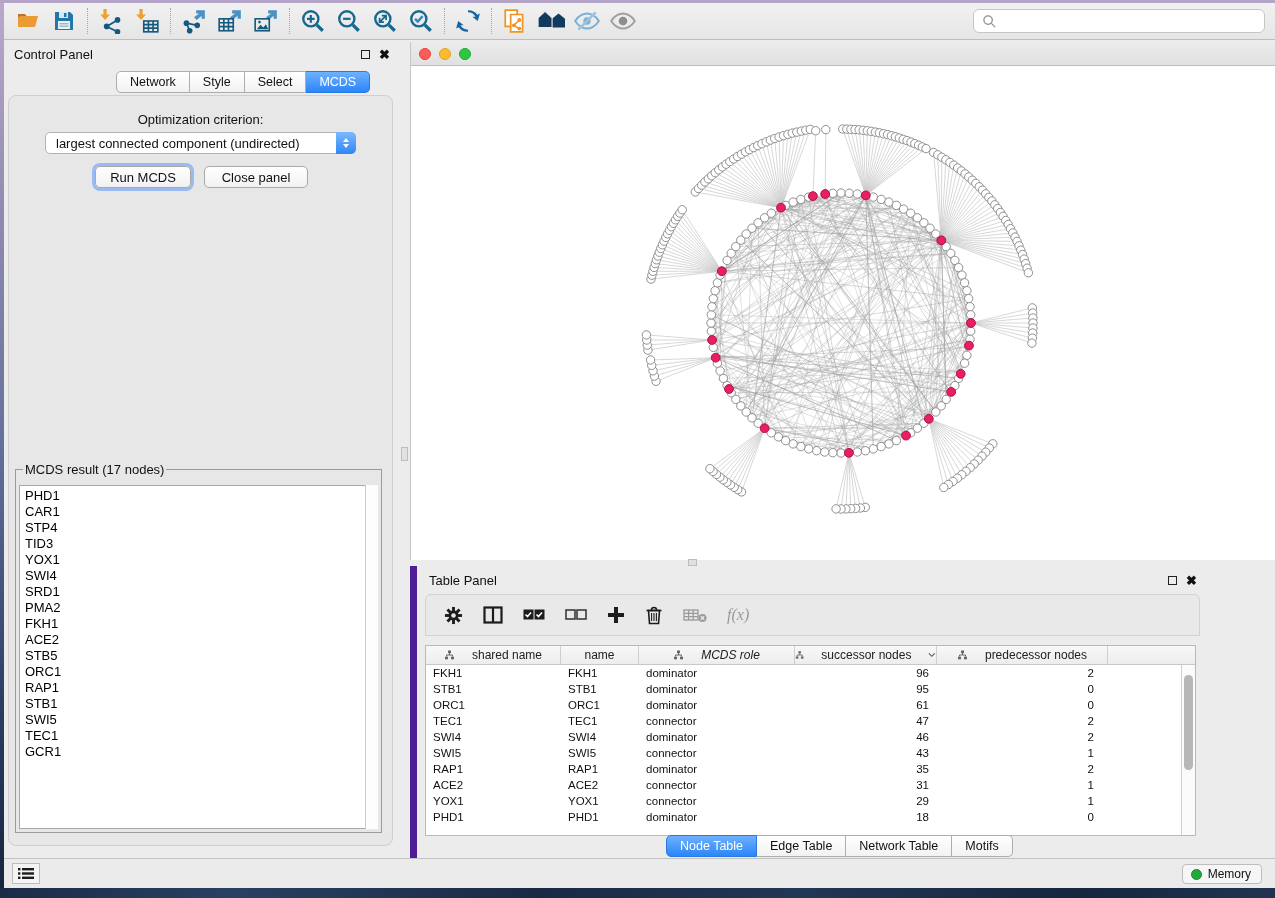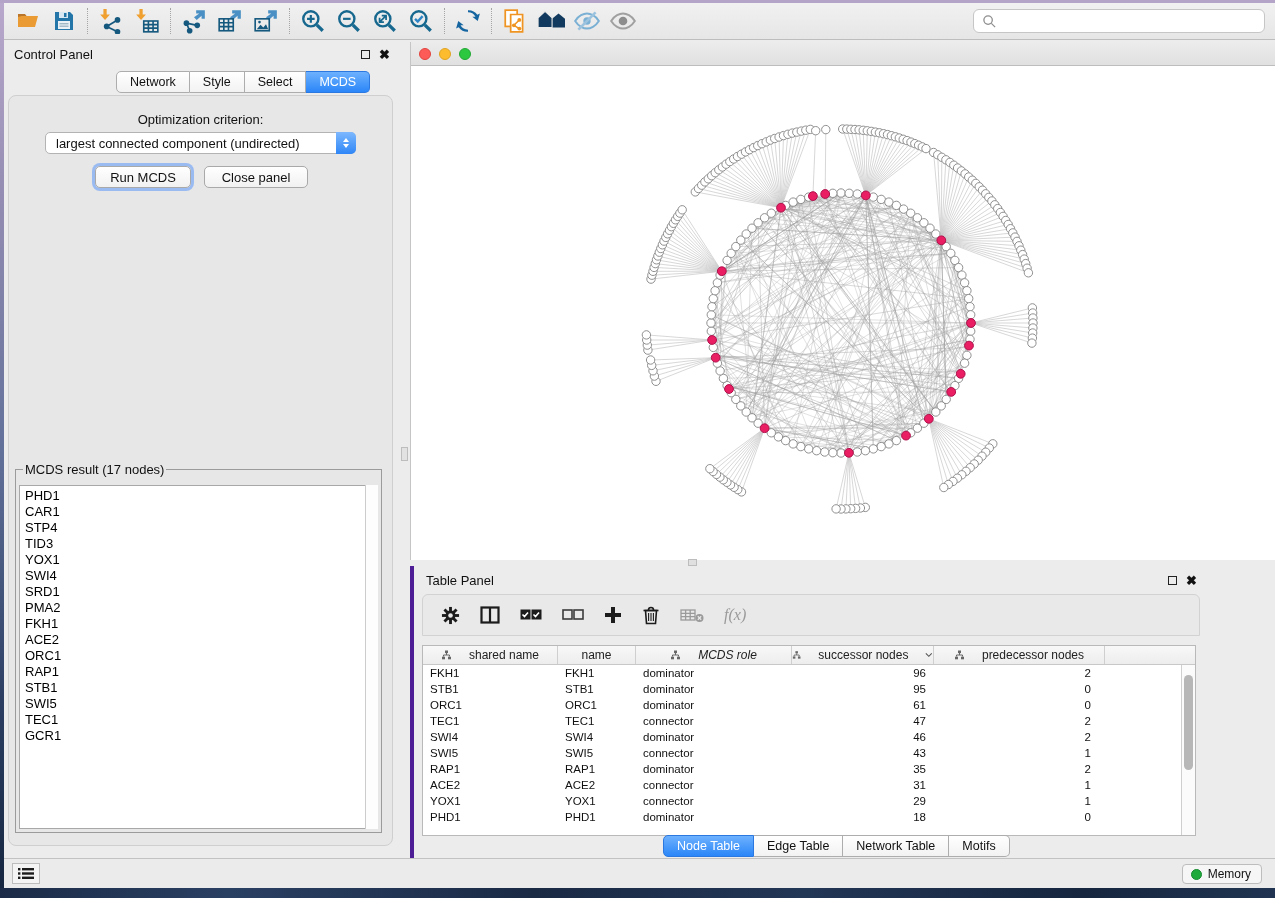--- a/index.html
+++ b/index.html
@@ -72,21 +72,21 @@
   .net-titlebar { position:absolute; left:0; top:0; right:0; height:24px; background:linear-gradient(#ececec,#e0e0e0);
     border-bottom:1px solid #bdbdbd; display:flex; align-items:center; padding-left:8px; }
   .tl { width:12px; height:12px; border-radius:50%; margin-right:8px; }
   .tl.red { background:#fc5b57; border:1px solid #e2443f; }
   .tl.yel { background:#fdbc2e; border:1px solid #e0a422; }
   .tl.grn { background:#2bc840; border:1px solid #23a835; }
   .net-title { position:absolute; left:0; right:0; text-align:center; padding-left:104px; font-size:12px; color:#222; }
   .net-canvas { position:absolute; left:0; top:24px; right:0; bottom:0; background:#fff; overflow:hidden; }
 
   
-  .tpanel { position:absolute; left:406px; top:563px; width:799px; height:292px; border-left:4px solid #4c1d95; background:#ececec; }
+  .tpanel { position:absolute; left:406px; top:563px; width:799px; height:292px; border-left:7px solid #4c1d95; background:#ececec; }
   .tp-toolbar { position:absolute; left:8px; right:9px; top:28px; height:42px; background:#e9e9e9;
     border:1px solid #d2d2d2; border-radius:6px 6px 0 0; display:flex; align-items:center; gap:20px; padding-left:18px; }
   .tp-tool { background:none; border:none; display:flex; align-items:center; justify-content:center; }
   .fx { font-family:"Liberation Serif",serif; font-style:italic; font-size:16px; color:#9a9a9a; }
 
   .tbl { position:absolute; left:8px; right:13px; top:79px; height:191px; background:#fff; border:1px solid #b9b9b9; }
   .tbl-head { display:flex; height:19px; background:linear-gradient(#f8f8f8,#ededed); border-bottom:1px solid #c8c8c8; }
   .th { display:flex; align-items:center; justify-content:center; gap:17px; font-size:12px; color:#222;
     border-right:1px solid #cfcfcf; overflow:hidden; white-space:nowrap; }
   .th.filler { border-right:none; }
@@ -288,20 +288,21 @@
               <div>PHD1</div>
               <div>CAR1</div>
               <div>STP4</div>
               <div>TID3</div>
               <div>YOX1</div>
               <div>SWI4</div>
               <div>SRD1</div>
               <div>PMA2</div>
               <div>FKH1</div>
               <div>ACE2</div>
+              <div>STB5</div>
               <div>ORC1</div>
               <div>RAP1</div>
               <div>STB1</div>
               <div>SWI5</div>
               <div>TEC1</div>
               <div>GCR1</div>
             </div>
           <div class="result-scroll"></div>
         </fieldset>
       </div>

